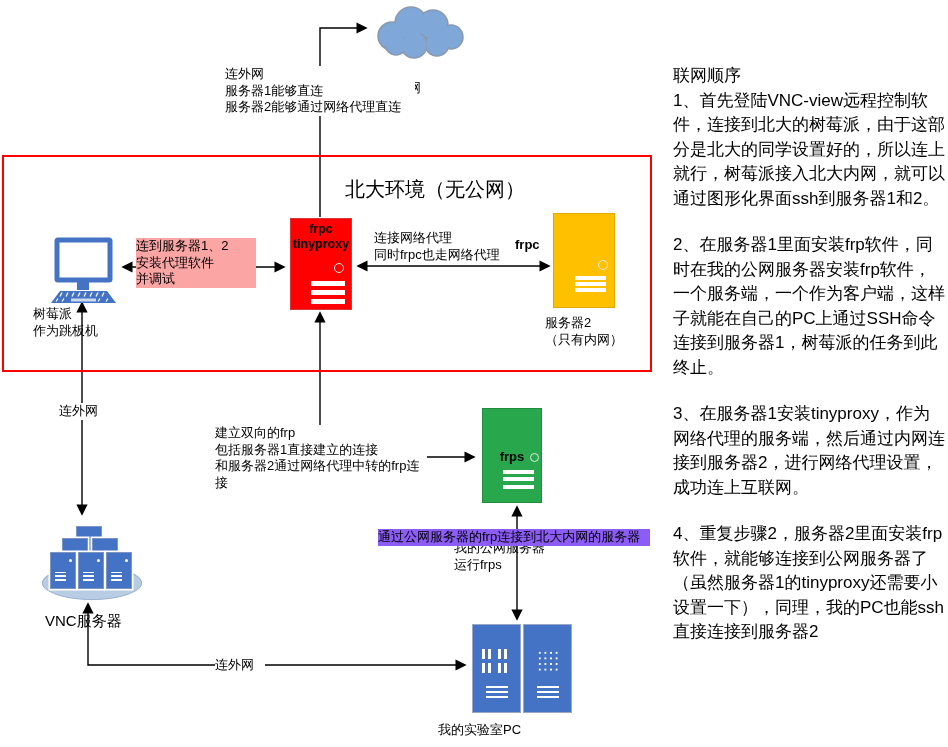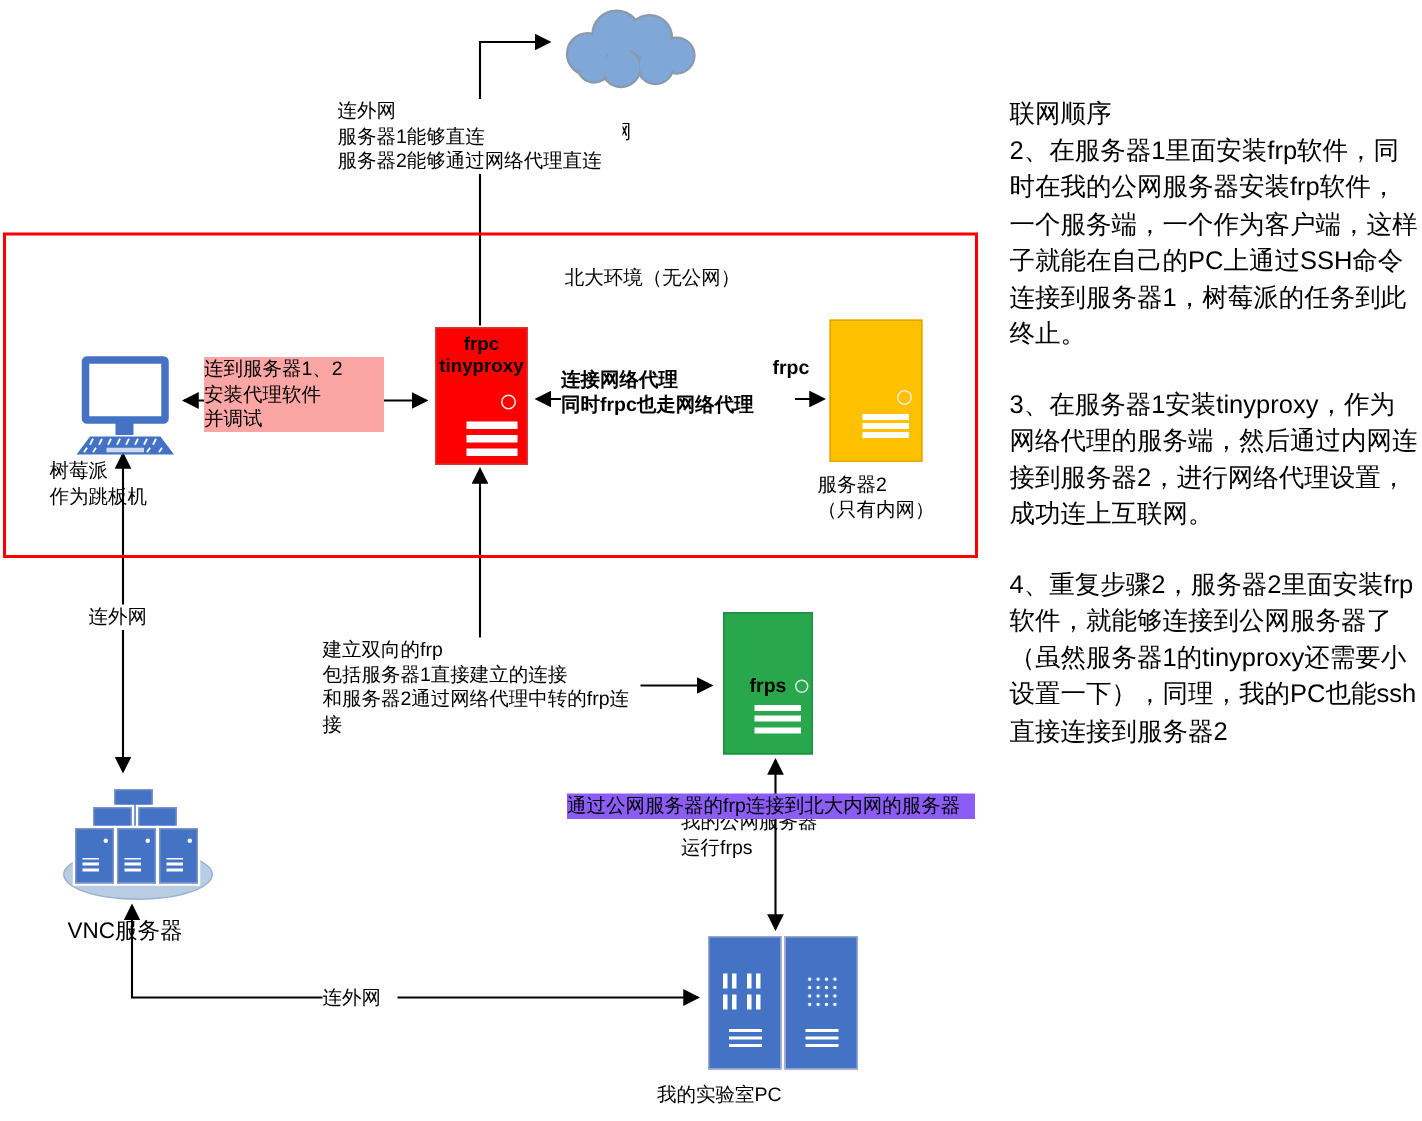--- a/index.html
+++ b/index.html
@@ -68,27 +68,27 @@
   .dots{position:absolute;left:12px;top:24px;width:23px;height:23px;
         background-image:radial-gradient(#fff 1.1px, transparent 1.3px);
         background-size:5.6px 5.6px;background-position:1px 1px;}
   .hl{position:absolute;left:13px;bottom:11px;width:22px;}
   .hl i{display:block;height:2.2px;background:#fff;margin-bottom:2.8px;}
 
   
   #boundary{position:absolute;left:2px;top:155px;width:650px;height:217px;
             border:2px solid #FF0000;z-index:4;pointer-events:none;box-sizing:border-box;}
   #boundary-title{position:absolute;left:340px;top:176px;width:190px;text-align:center;
-            font-size:13px;color:#000;z-index:2;}
+            font-size:20px;color:#000;z-index:2;}
 
   
   #label-cloud{left:395px;top:80px;width:50px;}
   #label-top-link{left:225px;top:66px;width:190px;background:#fff;}
   #label-pi-srv1{left:136px;top:238px;width:120px;background:#fca5a5;}
-  #label-srv1srv2{left:374px;top:245px;width:156px;background:#fff;font-weight:bold;}
+  #label-srv1srv2{left:374px;top:230px;width:156px;background:#fff;}
   #label-frpc-tag{left:515px;top:237px;width:40px;}
   #label-pi{left:33px;top:306px;width:100px;}
   #label-srv1{left:237px;top:315px;width:160px;}
   #label-srv2{left:545px;top:315px;width:80px;}
   #label-pi-vnc{left:59px;top:403px;width:48px;background:#fff;}
   #label-frp{left:215px;top:425px;width:212px;background:#fff;}
   #label-public-server{left:454px;top:540px;width:120px;}
   #label-frp-pc{left:378px;top:529px;width:272px;background:#8b5cf6;}
   #label-vnc{left:45px;top:613px;width:100px;font-size:15px;}
   #label-vnc-pc{left:215px;top:657px;width:50px;background:#fff;}
@@ -277,18 +277,19 @@
           <i></i>
         </div>
     </div>
   </div>
 
   <div id="boundary"></div>
   <div id="boundary-title">北大环境（无公网）</div>
 
   <div id="notes">
     <p class="title">联网顺序</p>
+    <p class="para">1、首先登陆VNC-view远程控制软件，连接到北大的树莓派，由于这部分是北大的同学设置好的，所以连上就行，树莓派接入北大内网，就可以通过图形化界面ssh到服务器1和2。</p>
     <p class="para">2、在服务器1里面安装frp软件，同时在我的公网服务器安装frp软件，一个服务端，一个作为客户端，这样子就能在自己的PC上通过SSH命令连接到服务器1，树莓派的任务到此终止。</p>
     <p class="para">3、在服务器1安装tinyproxy，作为网络代理的服务端，然后通过内网连接到服务器2，进行网络代理设置，成功连上互联网。</p>
     <p class="para">4、重复步骤2，服务器2里面安装frp软件，就能够连接到公网服务器了（虽然服务器1的tinyproxy还需要小设置一下），同理，我的PC也能ssh直接连接到服务器2</p>
   </div>
 
 </div>
 
 </body></html>

